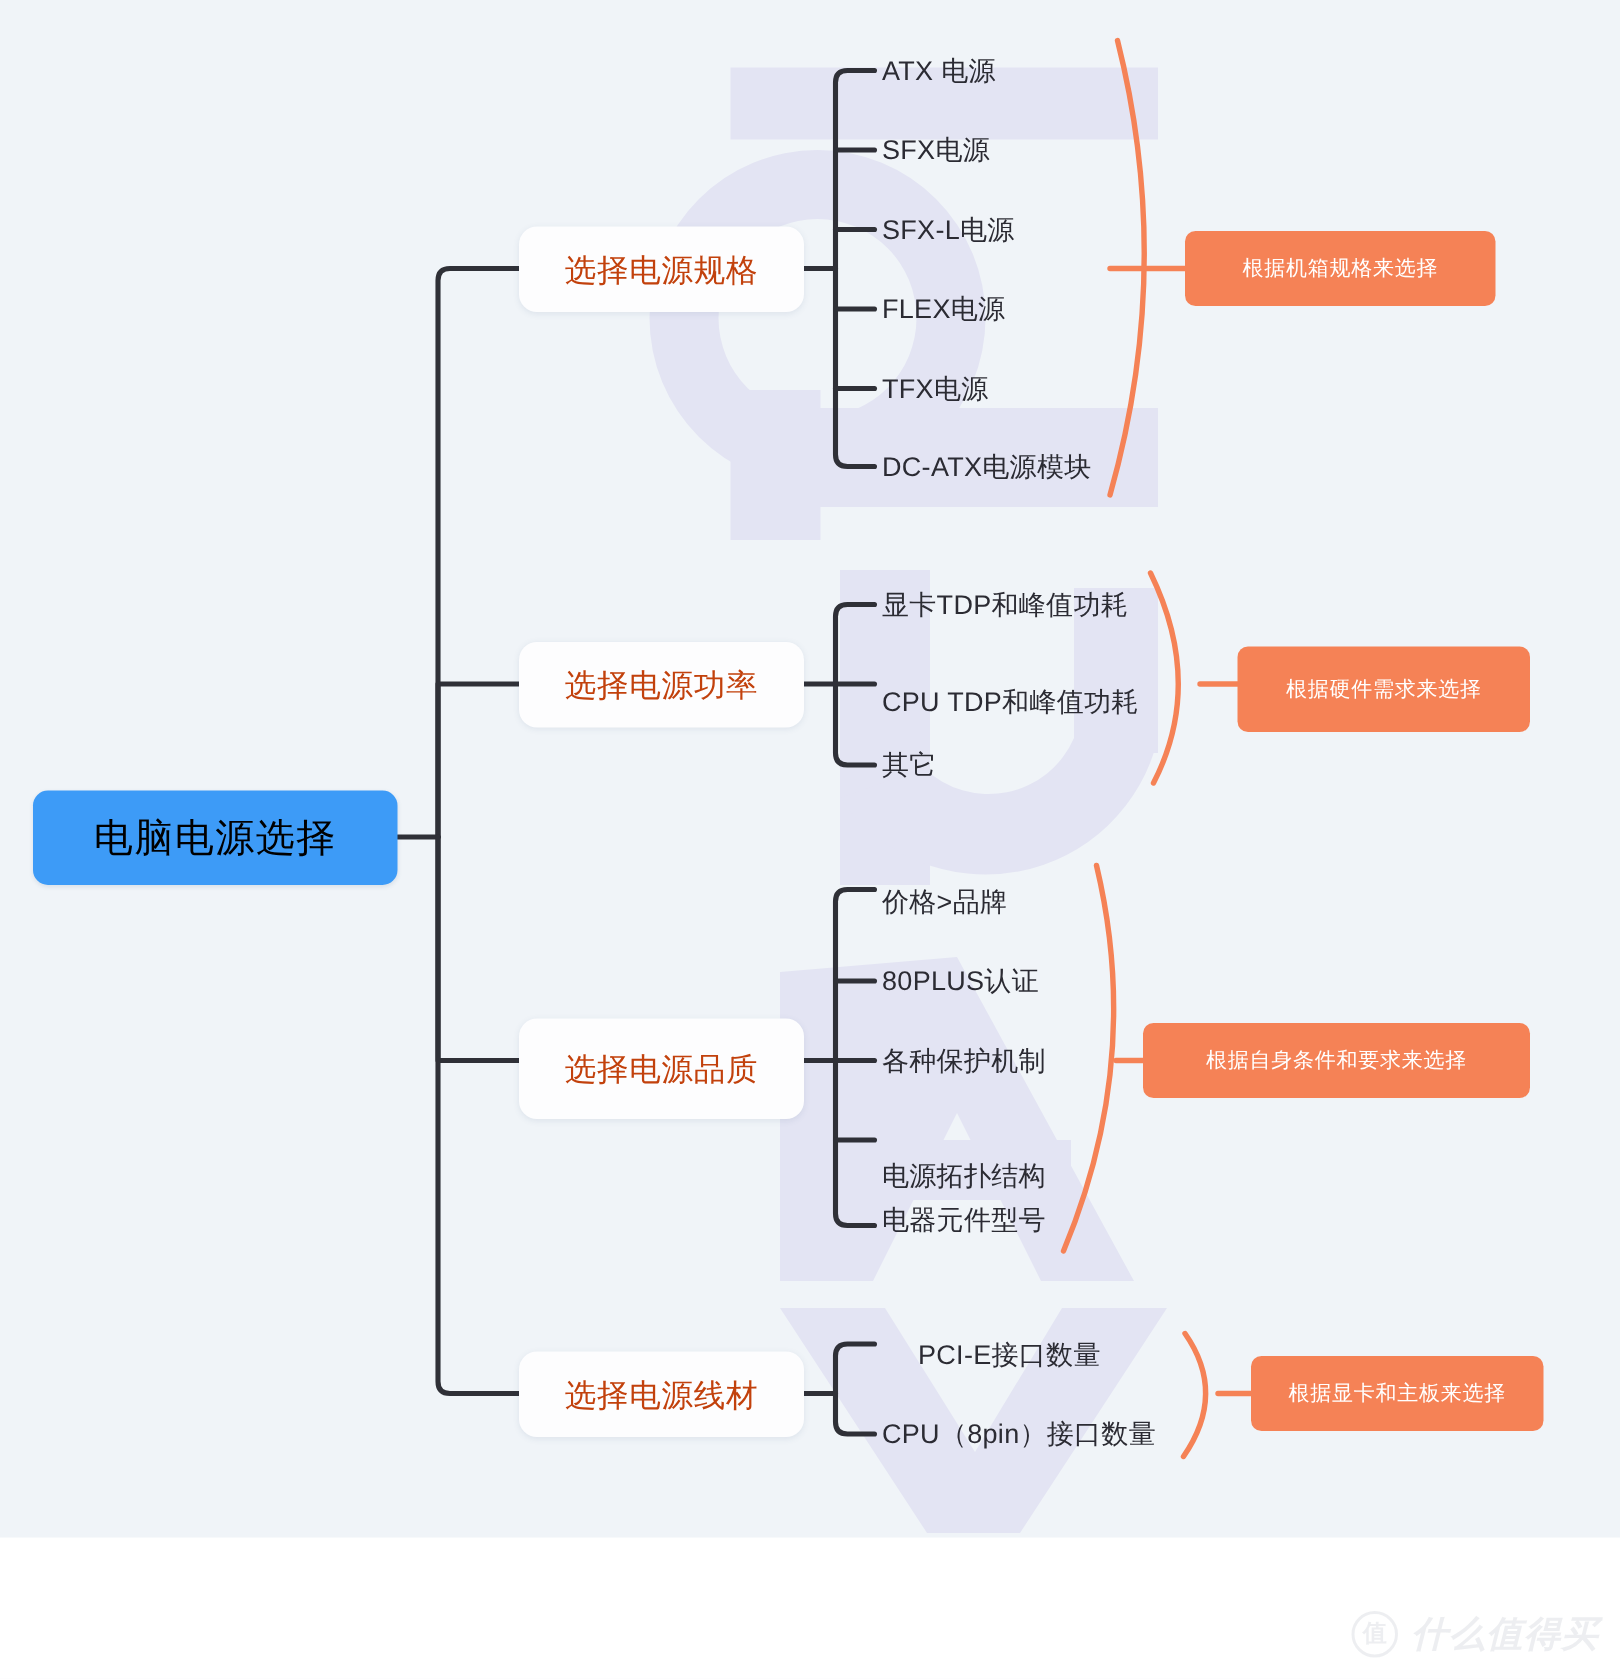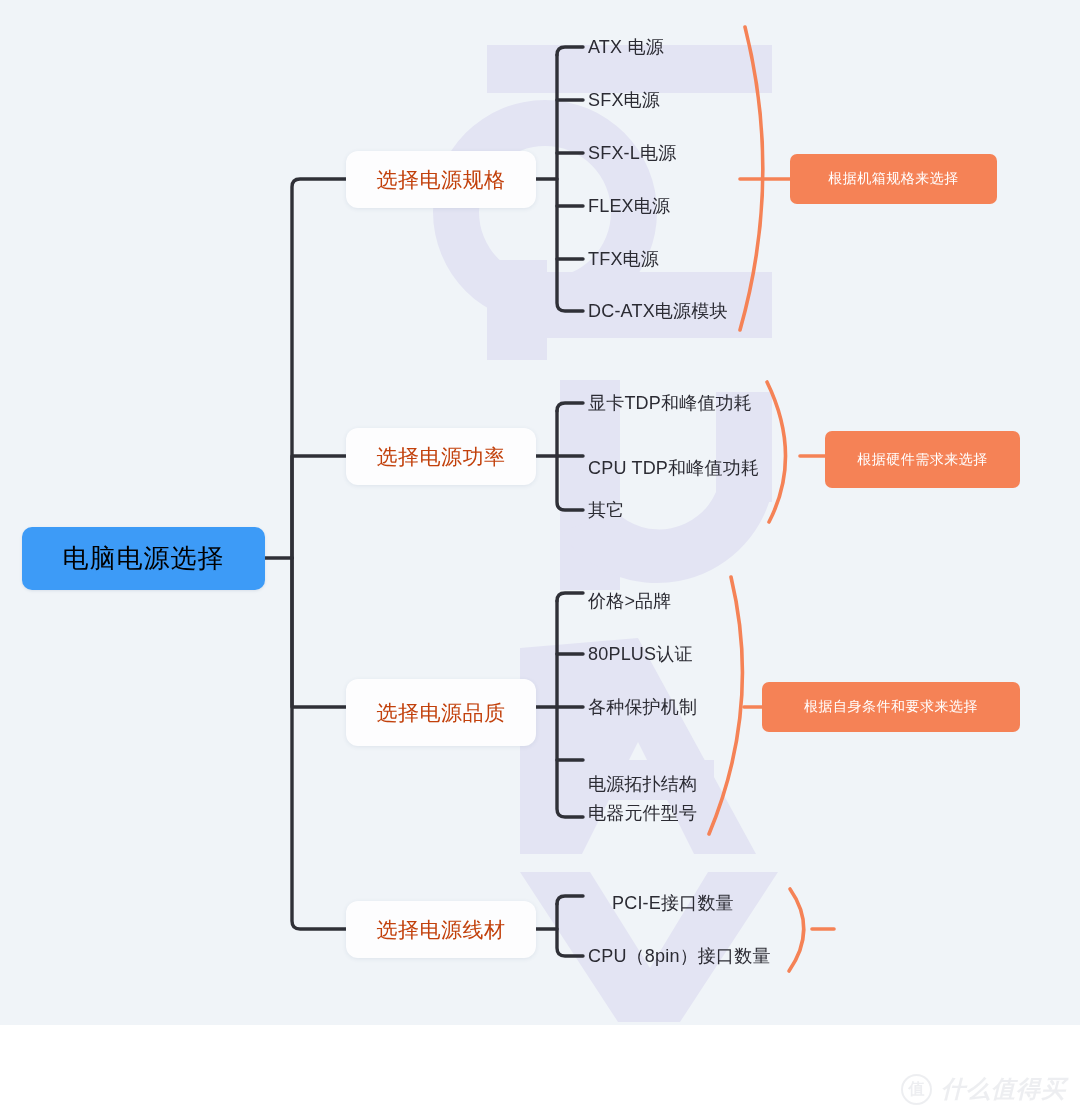--- a/index.html
+++ b/index.html
@@ -231,20 +231,23 @@
     <div class="leaf-label" style="left:588px; top:813px;">电器元件型号</div>
     <div class="note-box" style="left:762px; top:682px; width:258px; height:50px;">
       <span>根据自身条件和要求来选择</span>
     </div>
 
     <div class="node branch-node" style="left:346px; top:901px; width:190px; height:57px;">
       <span>选择电源线材</span>
     </div>
     <div class="leaf-label" style="left:588px; top:903px;margin-left:24px;">PCI-E接口数量</div>
     <div class="leaf-label" style="left:588px; top:956px;">CPU（8pin）接口数量</div>
+    <div class="note-box" style="left:834px; top:904px; width:195px; height:50px;">
+      <span>根据显卡和主板来选择</span>
+    </div>
 
   </div>
 
   <div id="smzdm-watermark">
     <span class="wm-badge">值</span>
     <span class="wm-text">什么值得买</span>
   </div>
 </div>
 
 </body></html>

